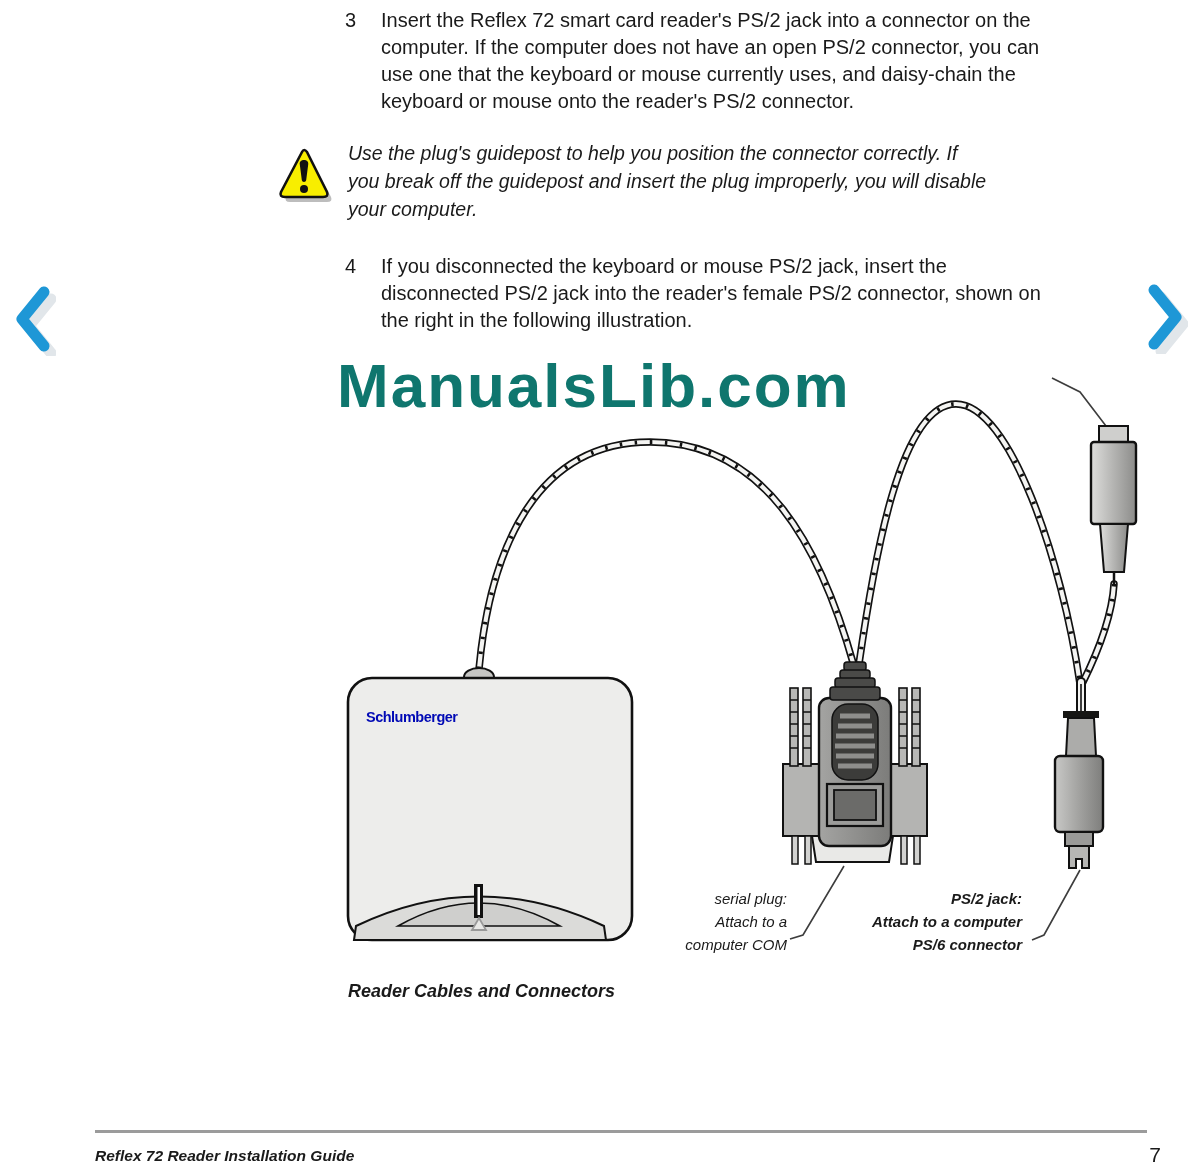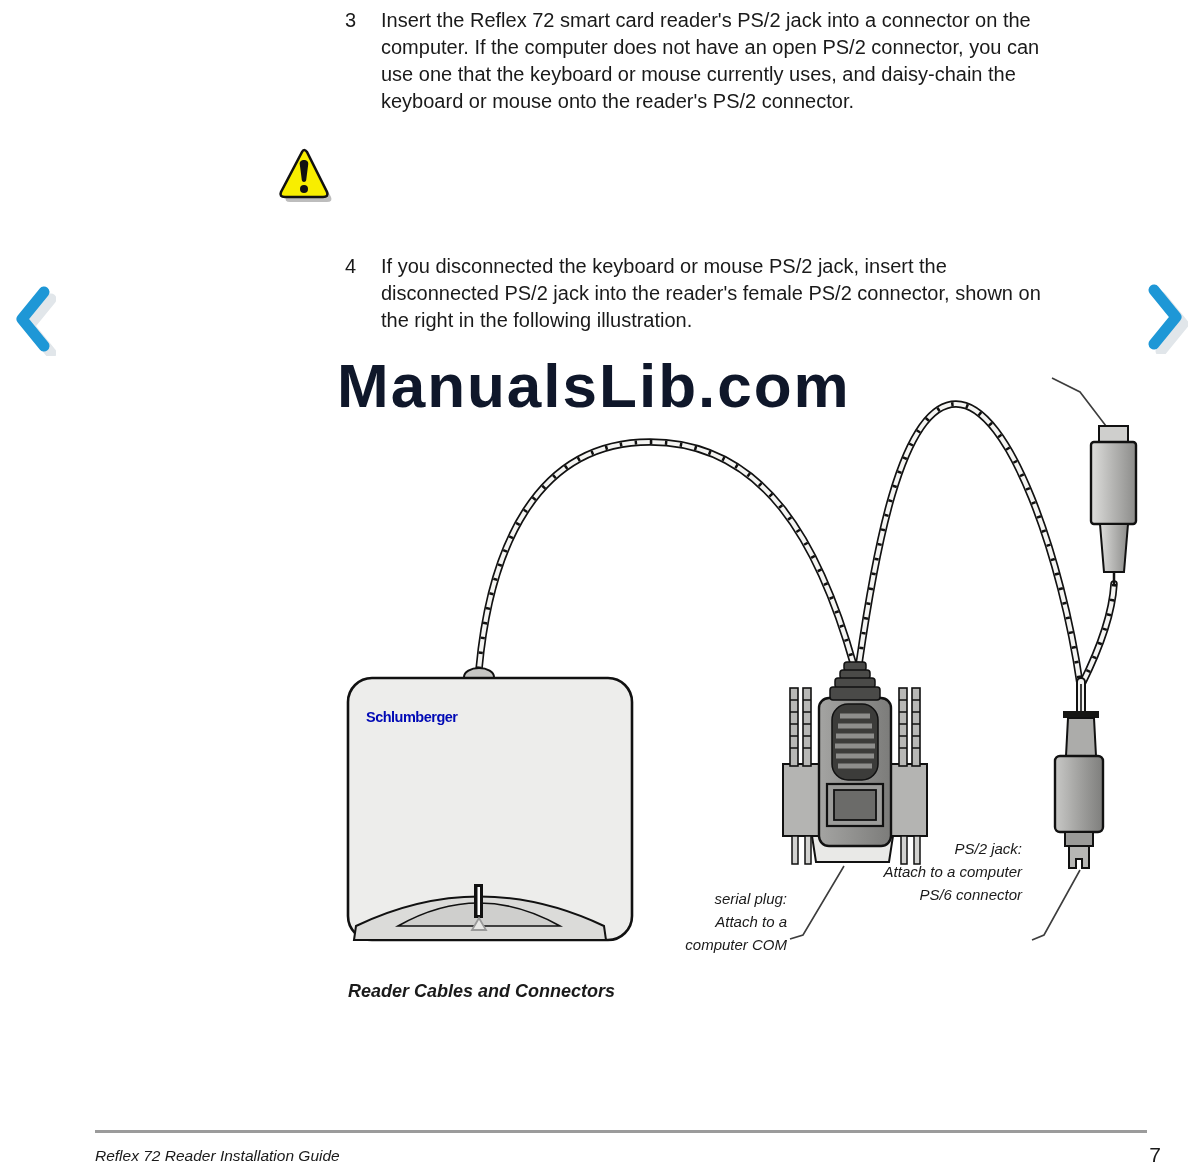--- a/index.html
+++ b/index.html
@@ -12,21 +12,21 @@
   
   .step{display:flex;align-items:flex-start;}
   .step-num{width:36px;font-size:20px;line-height:27.5px;flex:0 0 36px;}
   .step-text{width:662px;font-size:20px;line-height:27px;}
 
   
   .note-text{width:642px;font-size:19.5px;line-height:27.8px;font-style:italic;}
 
   
   .watermark{
-    font-size:62px;font-weight:bold;color:#0f172a;letter-spacing:2px;
+    font-size:62px;font-weight:bold;color:#0f766e;letter-spacing:2px;
     white-space:nowrap;z-index:1;user-select:none;
   }
 
   
   .annotation{width:600px;text-align:center;font-style:italic;font-size:16.5px;line-height:26.5px;z-index:3;}
   .fig-label{font-style:italic;font-size:15px;line-height:23px;text-align:right;z-index:3;}
   .fig-caption{font-style:italic;font-weight:bold;font-size:18px;z-index:3;}
 
   
   #diagram{z-index:2;}
@@ -54,20 +54,21 @@
   </div>
 
   <div class="abs" style="left:276px;top:145px;width:58px;height:62px;">
     <svg width="58" height="62" viewBox="0 0 58 62">
       <path d="M33,10 L55,52 Q57,57 51,57 L14,57 Q8,57 10,52 L28,10 Q30,6 33,10 Z" fill="#b2b2b2" opacity="0.85"></path>
       <path d="M26,7 Q28,3 31,7 L51,47 Q53,52 47,52 L9,52 Q3,52 5,47 Z" fill="#f8ee00" stroke="#111" stroke-width="2.6" stroke-linejoin="round"></path>
       <path d="M28,15 c-3.4,0 -4.6,2.2 -4.2,4.6 l2,15.4 c0.3,2.6 4.1,2.6 4.4,0 l2,-15.4 c0.4,-2.4 -0.8,-4.6 -4.2,-4.6 Z" fill="#111"></path>
       <circle cx="28" cy="44" r="4" fill="#111"></circle>
     </svg>
   </div>
+  <div class="abs note-text" style="left:348px;top:140px;">Use the plug's guidepost to help you position the connector correctly. If you break off the guidepost and insert the plug improperly, you will disable your computer.</div>
 
   <div class="abs step" style="left:345px;top:253px;">
     <div class="step-num">4</div>
     <div class="step-text">If you disconnected the keyboard or mouse PS/2 jack, insert the disconnected PS/2 jack into the reader's female PS/2 connector, shown on the right in the following illustration.</div>
   </div>
 
   <div class="abs watermark" style="left:337px;top:350px;">ManualsLib.com</div>
 
 
   <svg id="diagram" class="abs" style="left:340px;top:370px;" width="860" height="610" viewBox="0 0 860 610">
@@ -163,21 +164,21 @@
 
     <polyline class="leader" points="504,496 463,565 450,569"></polyline>
     <polyline class="leader" points="740,500 704,565 692,570"></polyline>
   </svg>
 
   <div class="abs fig-label" style="left:620px;top:887px;width:167px;">
     <div>serial plug:</div>
     <div>Attach to a</div>
     <div>computer COM</div>
   </div>
-  <div class="abs fig-label" style="left:820px;top:837px;width:202px;">
+  <div class="abs fig-label" style="left:820px;top:887px;width:202px;font-weight:bold;">
     <div>PS/2 jack:</div>
     <div>Attach to a computer</div>
     <div>PS/6 connector</div>
   </div>
 
   <div class="abs fig-caption" style="left:348px;top:981px;">Reader Cables and Connectors</div>
 
   <button class="abs nav-btn" style="left:12px;top:286px;width:44px;height:70px;">
     <svg width="44" height="70" viewBox="0 0 44 70">
       <polyline points="32,6 10,33 32,60" fill="none" stroke="#e1e6ea" stroke-width="11" stroke-linecap="round" stroke-linejoin="round" transform="translate(7,7)"></polyline>
@@ -185,16 +186,16 @@
     </svg>
   </button>
   <button class="abs nav-btn" style="left:1144px;top:284px;width:44px;height:70px;">
     <svg width="44" height="70" viewBox="0 0 44 70">
       <polyline points="10,6 32,33 10,60" fill="none" stroke="#e1e6ea" stroke-width="11" stroke-linecap="round" stroke-linejoin="round" transform="translate(7,7)"></polyline>
       <polyline points="10,6 32,33 10,60" fill="none" stroke="#1e97d6" stroke-width="11" stroke-linecap="round" stroke-linejoin="round"></polyline>
     </svg>
   </button>
 
   <div class="abs footer-rule" style="left:95px;top:1130px;width:1052px;"></div>
-  <div class="abs footer-title" style="left:95px;top:1147px;">Reflex 72 Reader Installation Guide</div>
+  <div class="abs footer-title" style="left:95px;top:1147px;font-weight:bold;">Reflex 72 Reader Installation Guide</div>
   <div class="abs footer-page" style="right:39px;top:1143px;">7</div>
 
 </div>
 
 </body></html>

